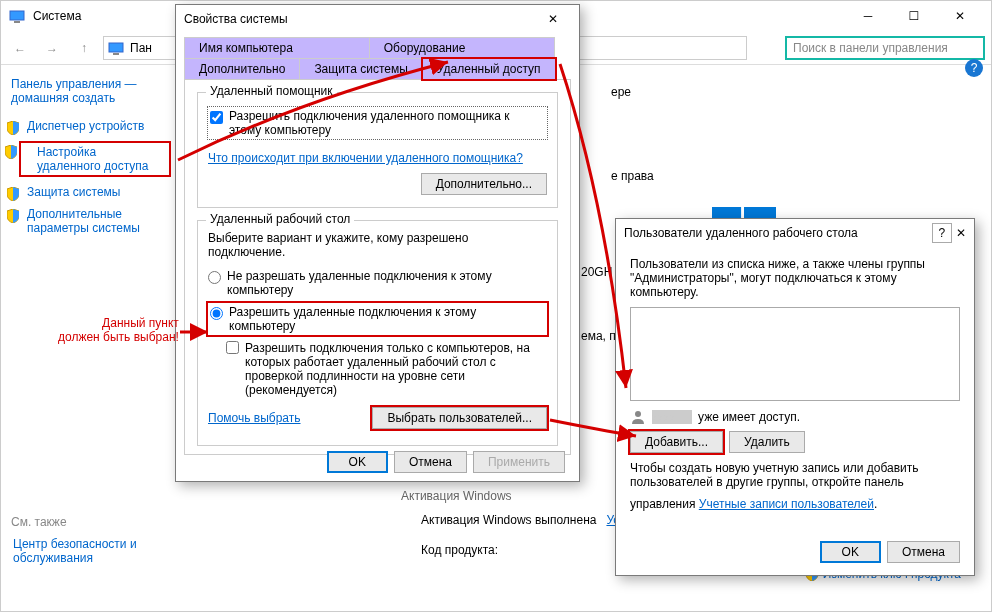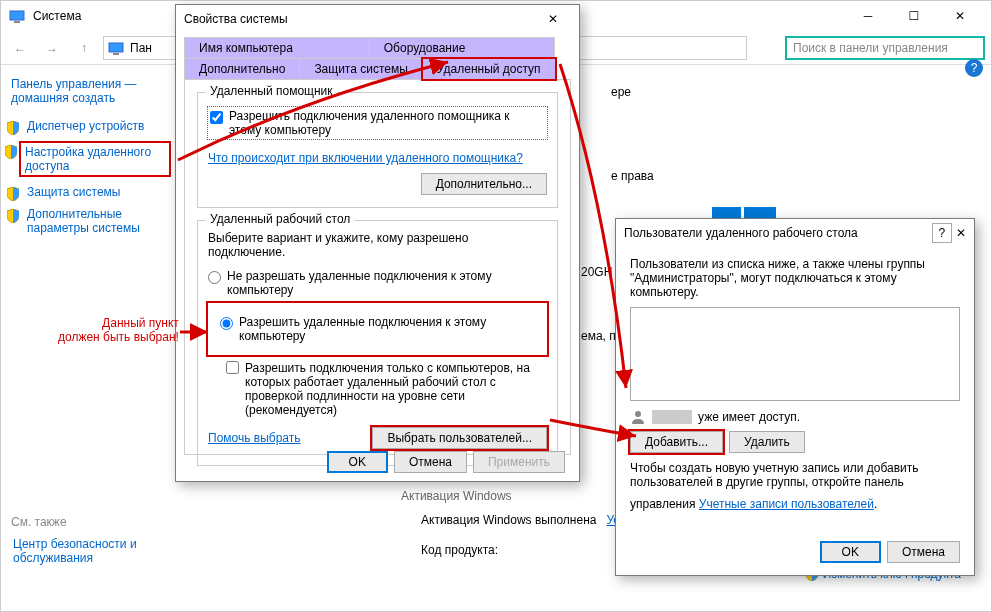--- a/index.html
+++ b/index.html
@@ -14,21 +14,21 @@
 .titlebar .win-btn { width: 46px; height: 30px; display: flex; align-items: center; justify-content: center; }
 .nav-row { height: 34px; display: flex; align-items: center; padding: 0 6px; gap: 6px; border-bottom: 1px solid #ddd; }
 .nav-arrow { width: 26px; height: 26px; display: flex; align-items: center; justify-content: center; color: #888; }
 .breadcrumb-box { flex: 1; height: 24px; border: 1px solid #ccc; display: flex; align-items: center; padding: 0 4px; gap: 6px; }
 .bc-icon { width: 16px; height: 16px; }
 .search-box { width: 200px; height: 24px; border: 2px solid #14b8a6; padding: 0 6px; display: flex; align-items: center; color: #888; }
 .content-row { display: flex; height: calc(100% - 64px); position: relative; }
 .sidebar { width: 180px; border-right: 0; padding: 12px 10px; }
 .sidebar .cp-home { color: #0066cc; margin-bottom: 14px; cursor: pointer; }
 .sidebar-item { color: #0066cc; margin: 8px 0 8px 12px; position: relative; padding-left: 4px; cursor: pointer; }
-.sidebar-item.highlight { border: 2px solid #d40000; padding: 2px 4px; margin-left: 8px; }
+.sidebar-item.highlight { border: 2px solid #d40000; padding: 2px 16px; margin-left: 8px; }
 .shield { position: absolute; left: -16px; top: 2px; width: 12px; height: 14px; }
 .sidebar .see-also { color: #888; margin-top: 280px; }
 .sidebar .see-item { color: #0066cc; margin: 8px 0 8px 2px; }
 .main-area { flex: 1; padding: 20px 30px; position: relative; }
 .info-row { display: flex; margin: 4px 0 4px 20px; }
 .help-q { position: absolute; top: -6px; right: 8px; width: 18px; height: 18px; border-radius: 50%; background: #1976d2; color: #fff; text-align: center; line-height: 18px; font-size: 12px; }
 .win10-logo { position: absolute; top: 142px; right: 40px; display: flex; align-items: center; gap: 12px; }
 .win10-squares { width: 64px; height: 64px; }
 .win10-text { font-size: 30px; color: #0078d7; font-weight: 300; }
 .activation-block { position: absolute; bottom: 50px; left: 220px; }
@@ -49,21 +49,21 @@
 .group { border: 1px solid #ccc; padding: 10px 10px 12px 10px; margin-bottom: 12px; position: relative; }
 .group .legend { position: absolute; top: -9px; left: 8px; background: #fff; padding: 0 4px; }
 .chk-row { display: flex; align-items: flex-start; gap: 6px; margin: 4px 0; outline: 1px dotted #666; padding: 2px; }
 .chk-row input { margin-top: 2px; }
 .link1 { color: #0066cc; text-decoration: underline; cursor: pointer; margin: 8px 0; display: inline-block; }
 .btn { border: 1px solid #aaa; background: #e9e9e9; padding: 3px 14px; }
 .btn.hl { outline: 2px solid #d40000; }
 .right { float: right; }
 .radio-row { display: flex; align-items: flex-start; gap: 6px; margin: 6px 0; }
 .radio-row input { margin-top: 2px; }
-.radio-row.hl { outline: 2px solid #d40000; padding: 12px; }
+.radio-row.hl { outline: 2px solid #d40000; padding: 2px; }
 .chk2 { display: flex; align-items: flex-start; gap: 6px; margin: 6px 0 6px 18px; }
 .dlg-buttons { position: absolute; bottom: 8px; right: 14px; display: flex; gap: 6px; }
 .dlg-buttons .btn.primary { border: 2px solid #0078d7; padding: 2px 20px; }
 .btn.disabled { color: #aaa; }
 
 
 .rdu { position: absolute; top: 218px; left: 615px; width: 360px; height: 358px; background: #fff; border: 1px solid #7a7a7a; box-shadow: 4px 4px 12px rgba(0,0,0,0.3); z-index: 20; }
 .rdu .dlg-title { height: 28px; display: flex; align-items: center; padding: 0 8px; }
 .rdu .dlg-title span { flex: 1; }
 .rdu .qmark { border: 1px solid #aaa; width: 20px; height: 20px; text-align: center; line-height: 18px; margin-right: 4px; }

